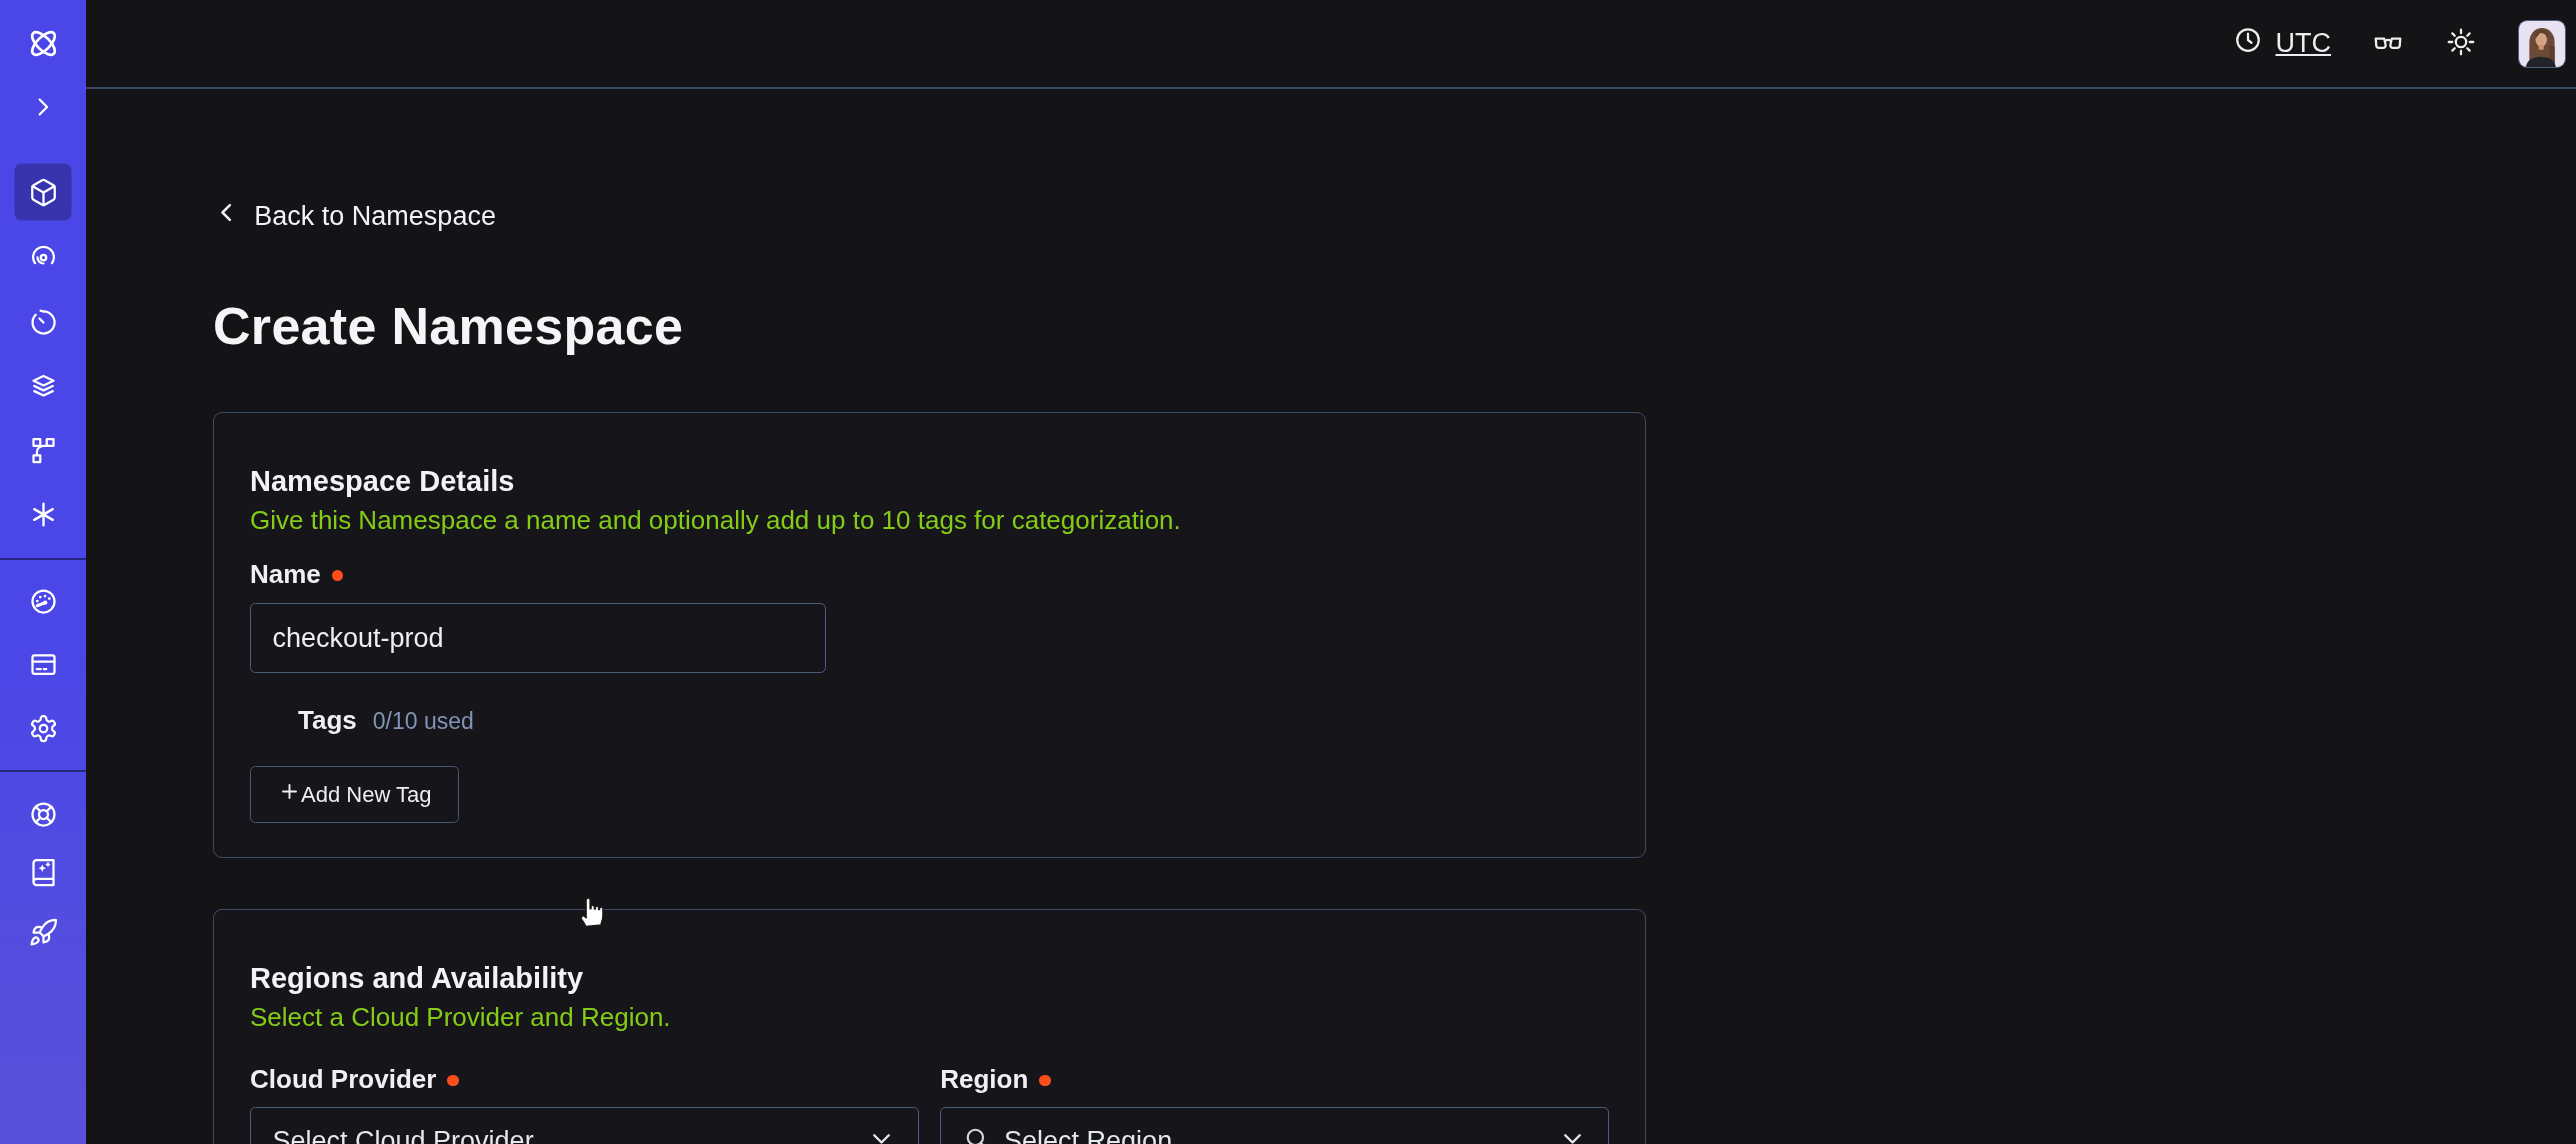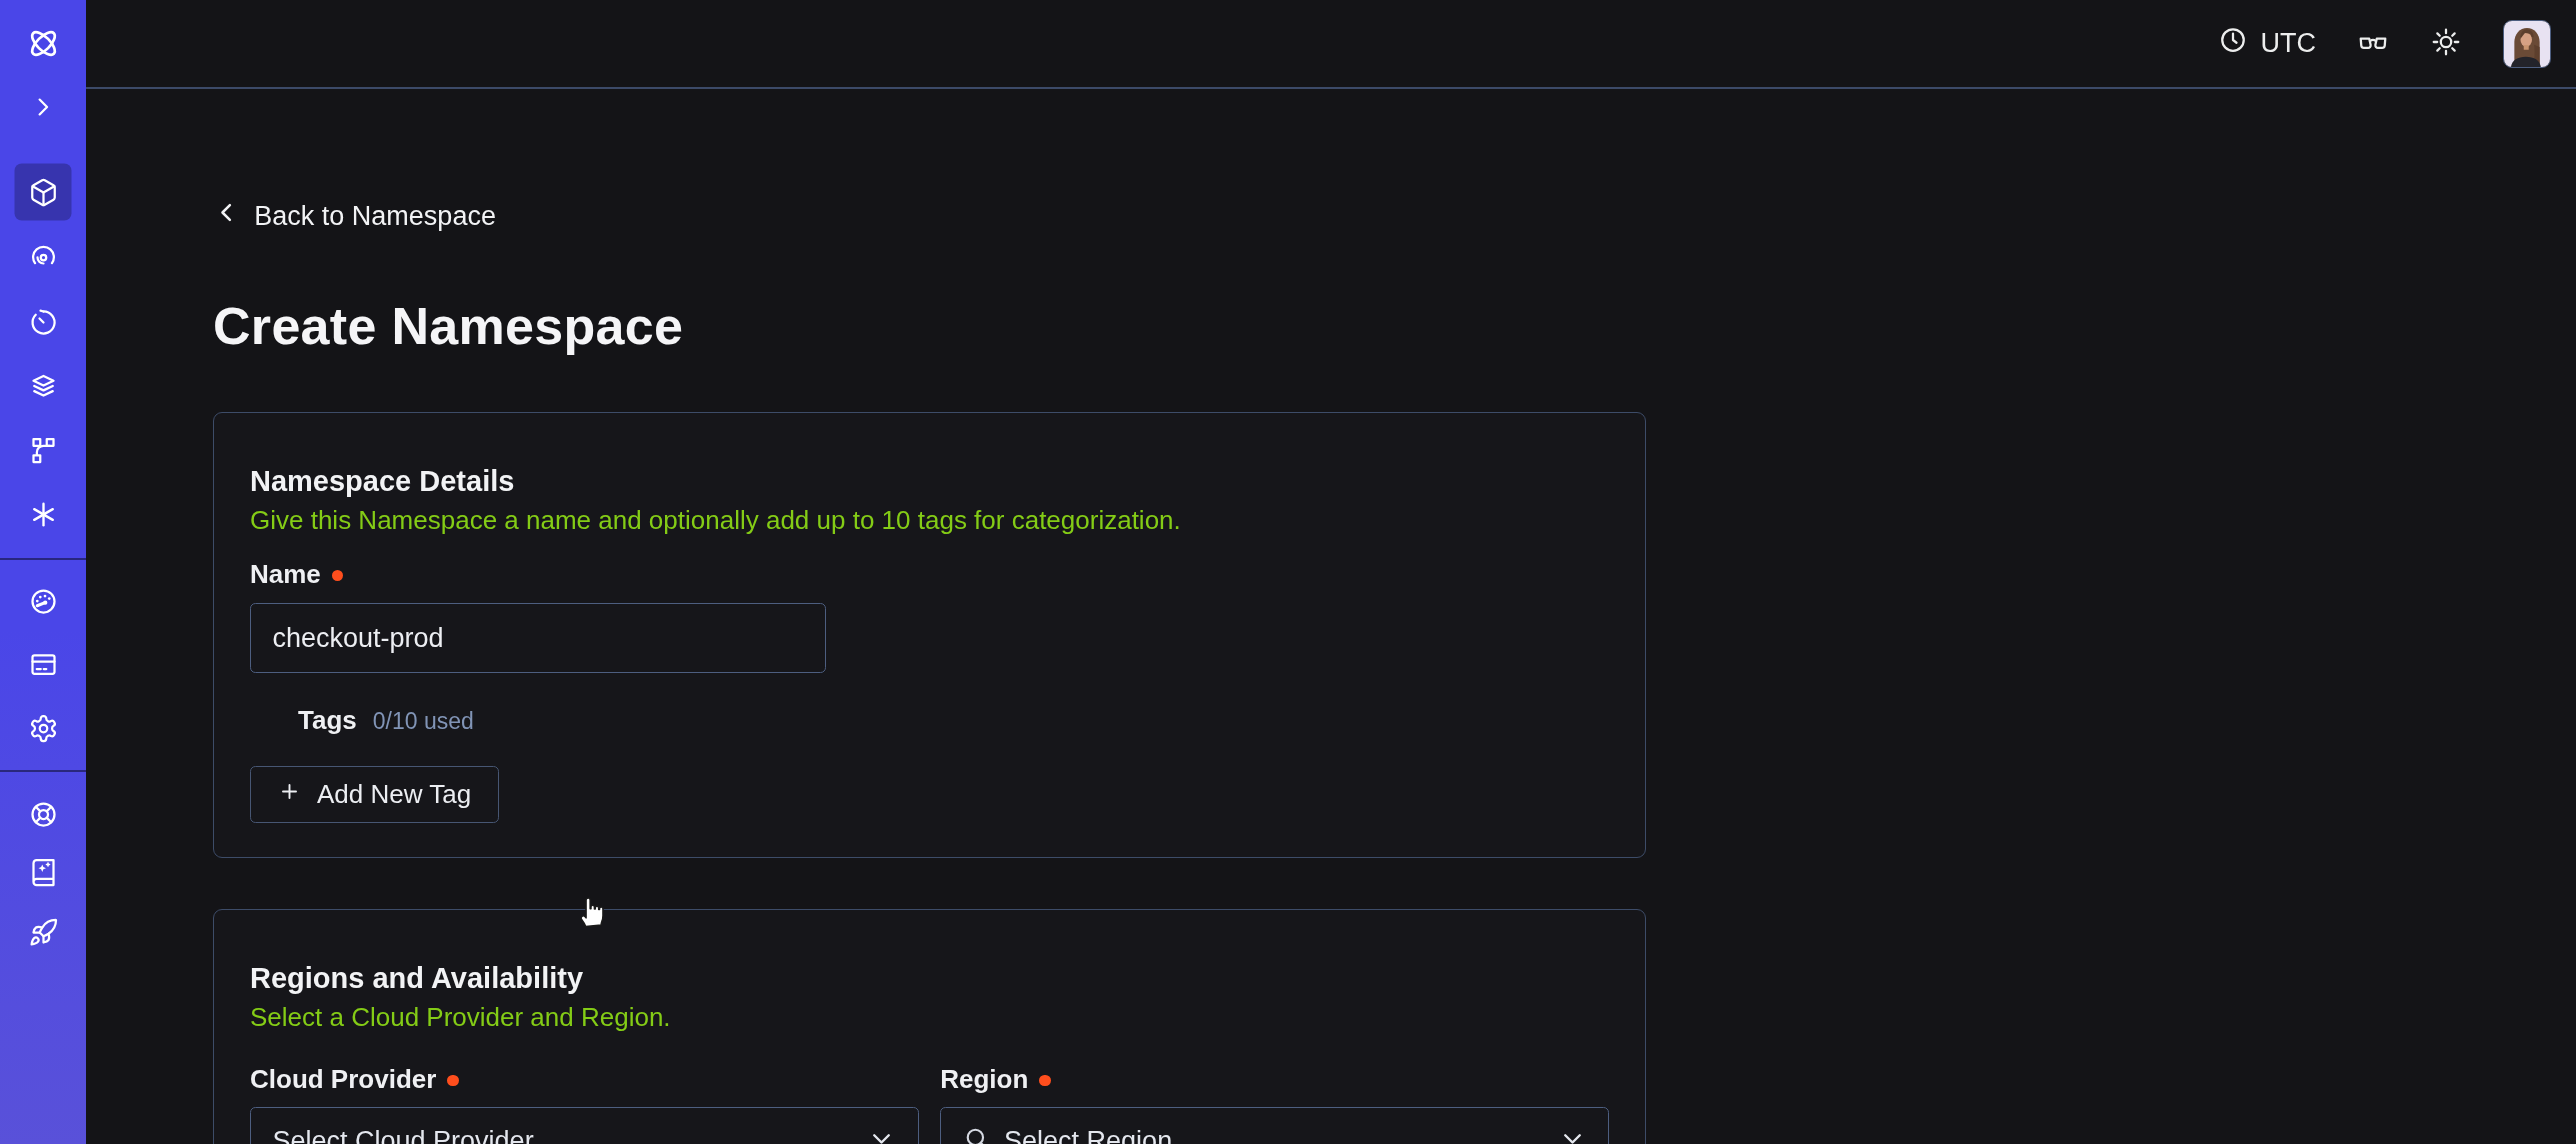--- a/index.html
+++ b/index.html
@@ -27,22 +27,23 @@
   .sb-div { position:absolute; left:0; width:86px; height:1.8px; background:rgba(12,12,40,0.55); }
   .sb-item svg { display:block; }
 
   
   .right { flex:1; display:flex; flex-direction:column; height:1145px; }
 
   .topbar {
     height:89px; flex:none;
     border-bottom:2.7px solid #3c4a68;
     display:flex; align-items:center; justify-content:flex-end;
-    gap:41px; padding-right:25px;
+    gap:41px; padding-right:10px;
     background:#141417;
+    text-decoration:underline;
   }
   .tz { display:flex; align-items:center; gap:12.5px; font-size:27px; font-weight:500; color:#eceded; cursor:pointer; }
   .icon-btn { background:none; border:none; display:flex; align-items:center; cursor:pointer; padding:0; }
   .avatar {
     width:48px; height:48px; border-radius:9px; overflow:hidden;
     border:1.8px solid #4d5e80; cursor:pointer; flex:none;
   }
   .avatar svg { display:block; width:100%; height:100%; }
 
   
@@ -70,24 +71,24 @@
     background:transparent; border:1.8px solid #4d5e80; border-radius:5.4px;
     color:#eceef2; font-size:27px; padding:0 21.5px;
     font-family:"Liberation Sans", sans-serif; outline:none;
   }
 
   .tags-row { margin-top:32px; display:flex; align-items:baseline; gap:16px; }
   .tags-label { font-size:26px; font-weight:600; color:#eff0f3;margin-left:48px; }
   .tags-counter { font-size:23px; color:#8194b6; }
 
   .add-tag-btn {
-    margin-top:30px; display:inline-flex; align-items:center; gap:16px;
+    margin-top:30px; display:inline-flex; align-items:center; gap:0;
     height:57px; padding:0 27px;
     background:transparent; border:1.8px solid #475673; border-radius:5.4px;
-    color:#eceef2; font-size:26px; font-family:"Liberation Sans", sans-serif;
+    color:#eceef2; font-size:22px; font-family:"Liberation Sans", sans-serif;
     cursor:pointer;
   }
 
   .grid { margin-top:32px; display:grid; grid-template-columns:1fr 1fr; column-gap:21.5px; }
   .col .field-label { margin-top:0; }
   .select {
     margin-top:12.5px; height:70px;
     border:1.8px solid #4d5e80; border-radius:5.4px;
     display:flex; align-items:center; gap:14.3px; padding:0 21.5px;
     font-size:27px; color:#e4e7ee; cursor:pointer;

